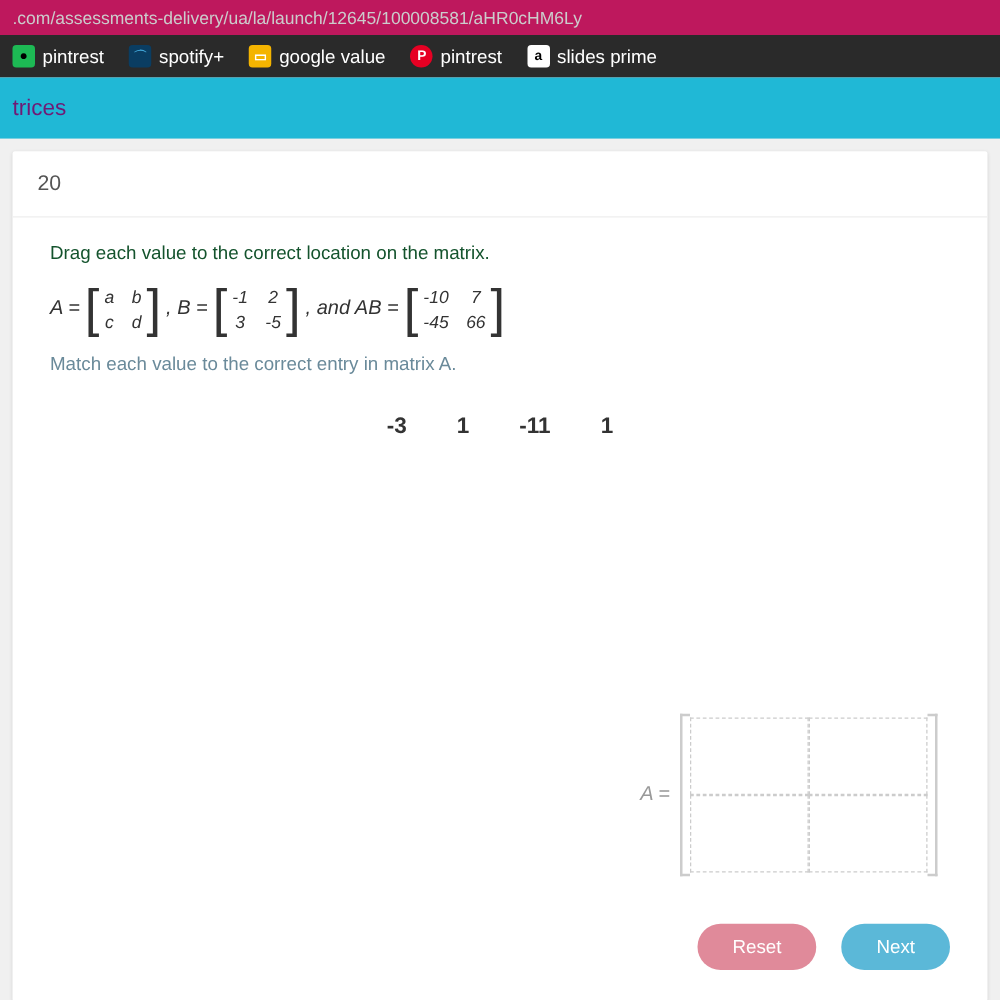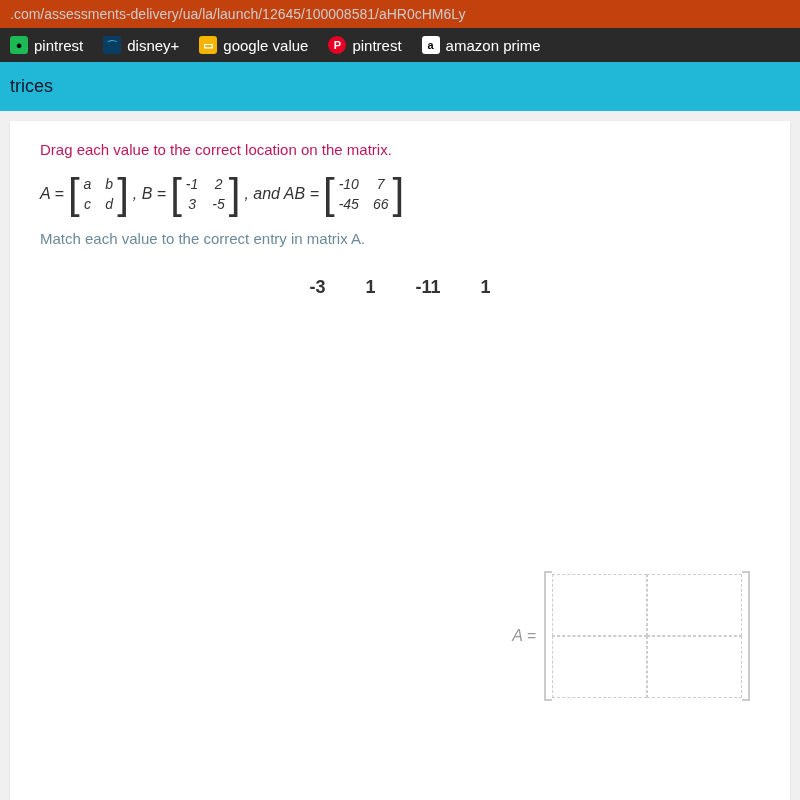--- a/index.html
+++ b/index.html
@@ -4,21 +4,21 @@
   <style>
     * { margin: 0; padding: 0; box-sizing: border-box; }
     body {
       font-family: Arial, sans-serif;
       background: #e8e8e8;
       width: 800px;
       height: 800px;
       overflow: hidden;
     }
     .address-bar {
-      background: #c2410c;
+      background: #be185d;
       color: #ccc;
       padding: 6px 10px;
       font-size: 14px;
       white-space: nowrap;
       overflow: hidden;
     }
     .bookmarks-bar {
       background: #2a2a2a;
       padding: 8px 10px;
       display: flex;
@@ -43,21 +43,21 @@
       font-size: 11px;
       font-weight: bold;
     }
     .spotify-icon { background: #1db954; color: #000; }
     .disney-icon { background: #0a3d62; color: #4ad; }
     .slides-icon { background: #f4b400; color: #fff; }
     .pinterest-icon { background: #e60023; color: #fff; border-radius: 50%; }
     .amazon-icon { background: #fff; color: #000; }
     .page-header {
       background: #20b8d6;
-      color: #0f172a;
+      color: #701a75;
       padding: 14px 10px;
       font-size: 18px;
     }
     .content-area {
       background: #f0f0f0;
       padding: 10px;
       height: calc(100% - 100px);
     }
     .question-card {
       background: #fff;
@@ -70,21 +70,21 @@
     .question-number {
       padding: 16px 20px;
       font-size: 17px;
       color: #555;
       border-bottom: 1px solid #eee;
     }
     .question-body {
       padding: 20px 30px;
     }
     .instruction {
-      color: #be185d;
+      color: #14532d;
       font-size: 15px;
       margin-bottom: 18px;
     }
     .math-row {
       display: flex;
       align-items: center;
       gap: 4px;
       font-size: 16px;
       color: #333;
       font-style: italic;
@@ -182,42 +182,43 @@
 
 <div class="address-bar">.com/assessments-delivery/ua/la/launch/12645/100008581/aHR0cHM6Ly</div>
 
 <div class="bookmarks-bar">
   <div class="bookmark">
     <div class="bookmark-icon spotify-icon">●</div>
     <span>pintrest</span>
   </div>
   <div class="bookmark">
     <div class="bookmark-icon disney-icon">⌒</div>
-    <span>disney+</span>
+    <span>spotify+</span>
   </div>
   <div class="bookmark">
     <div class="bookmark-icon slides-icon">▭</div>
     <span>google value</span>
   </div>
   <div class="bookmark">
     <div class="bookmark-icon pinterest-icon">P</div>
     <span>pintrest</span>
   </div>
   <div class="bookmark">
     <div class="bookmark-icon amazon-icon">a</div>
-    <span>amazon prime</span>
+    <span>slides prime</span>
   </div>
 </div>
 
 <div class="page-header">
   <span>trices</span>
 </div>
 
 <div class="content-area">
   <div class="question-card">
+    <div class="question-number">20</div>
     <div class="question-body">
       <div class="instruction">Drag each value to the correct location on the matrix.</div>
 
       <div class="math-row">
         <span>A =</span>
         <span class="matrix">
           <span class="matrix-bracket">[</span>
           <span class="matrix-content">
             <span>a</span>
             <span>b</span>
@@ -266,15 +267,19 @@
           <div class="drop-grid">
             <div class="drop-cell"></div>
             <div class="drop-cell"></div>
             <div class="drop-cell"></div>
             <div class="drop-cell"></div>
           </div>
           <div class="drop-bracket-r"></div>
         </div>
       </div>
 
+      <div class="button-row">
+        <button class="btn btn-reset">Reset</button>
+        <button class="btn btn-next">Next</button>
+      </div>
     </div>
   </div>
 </div>
 
 </body></html>

